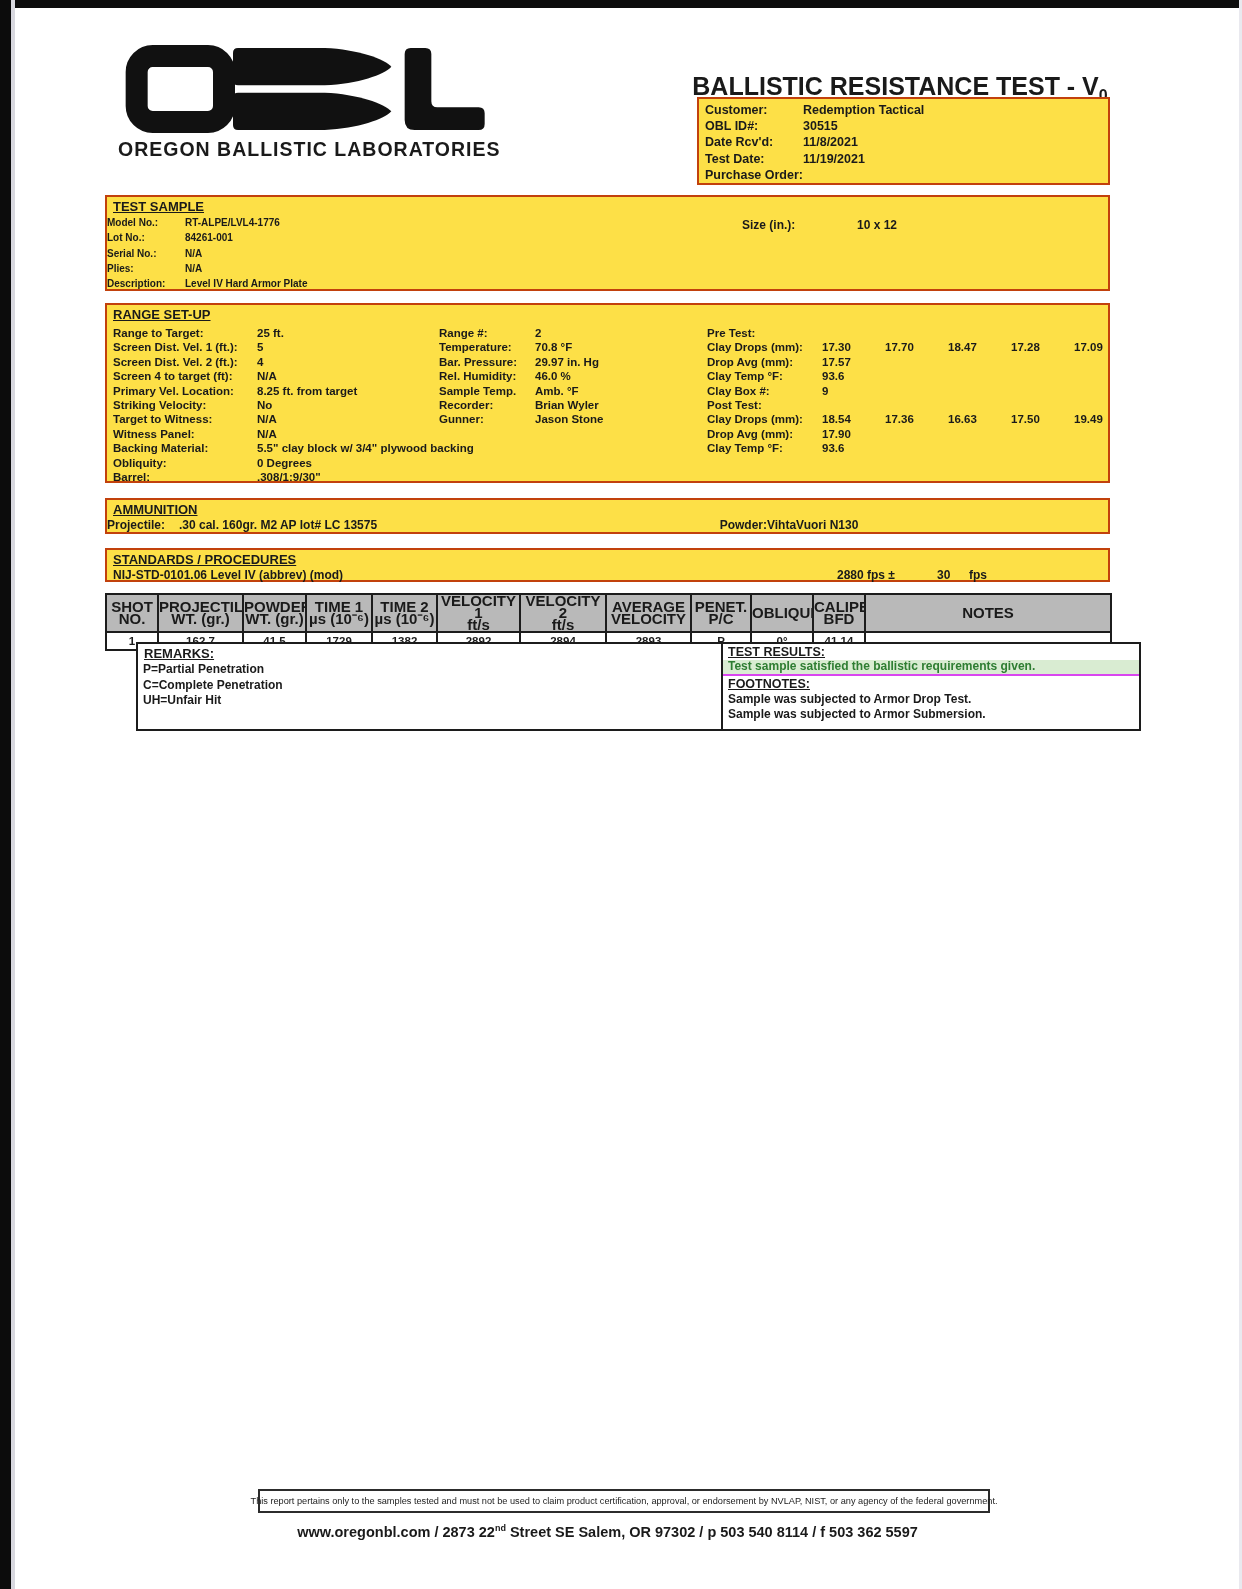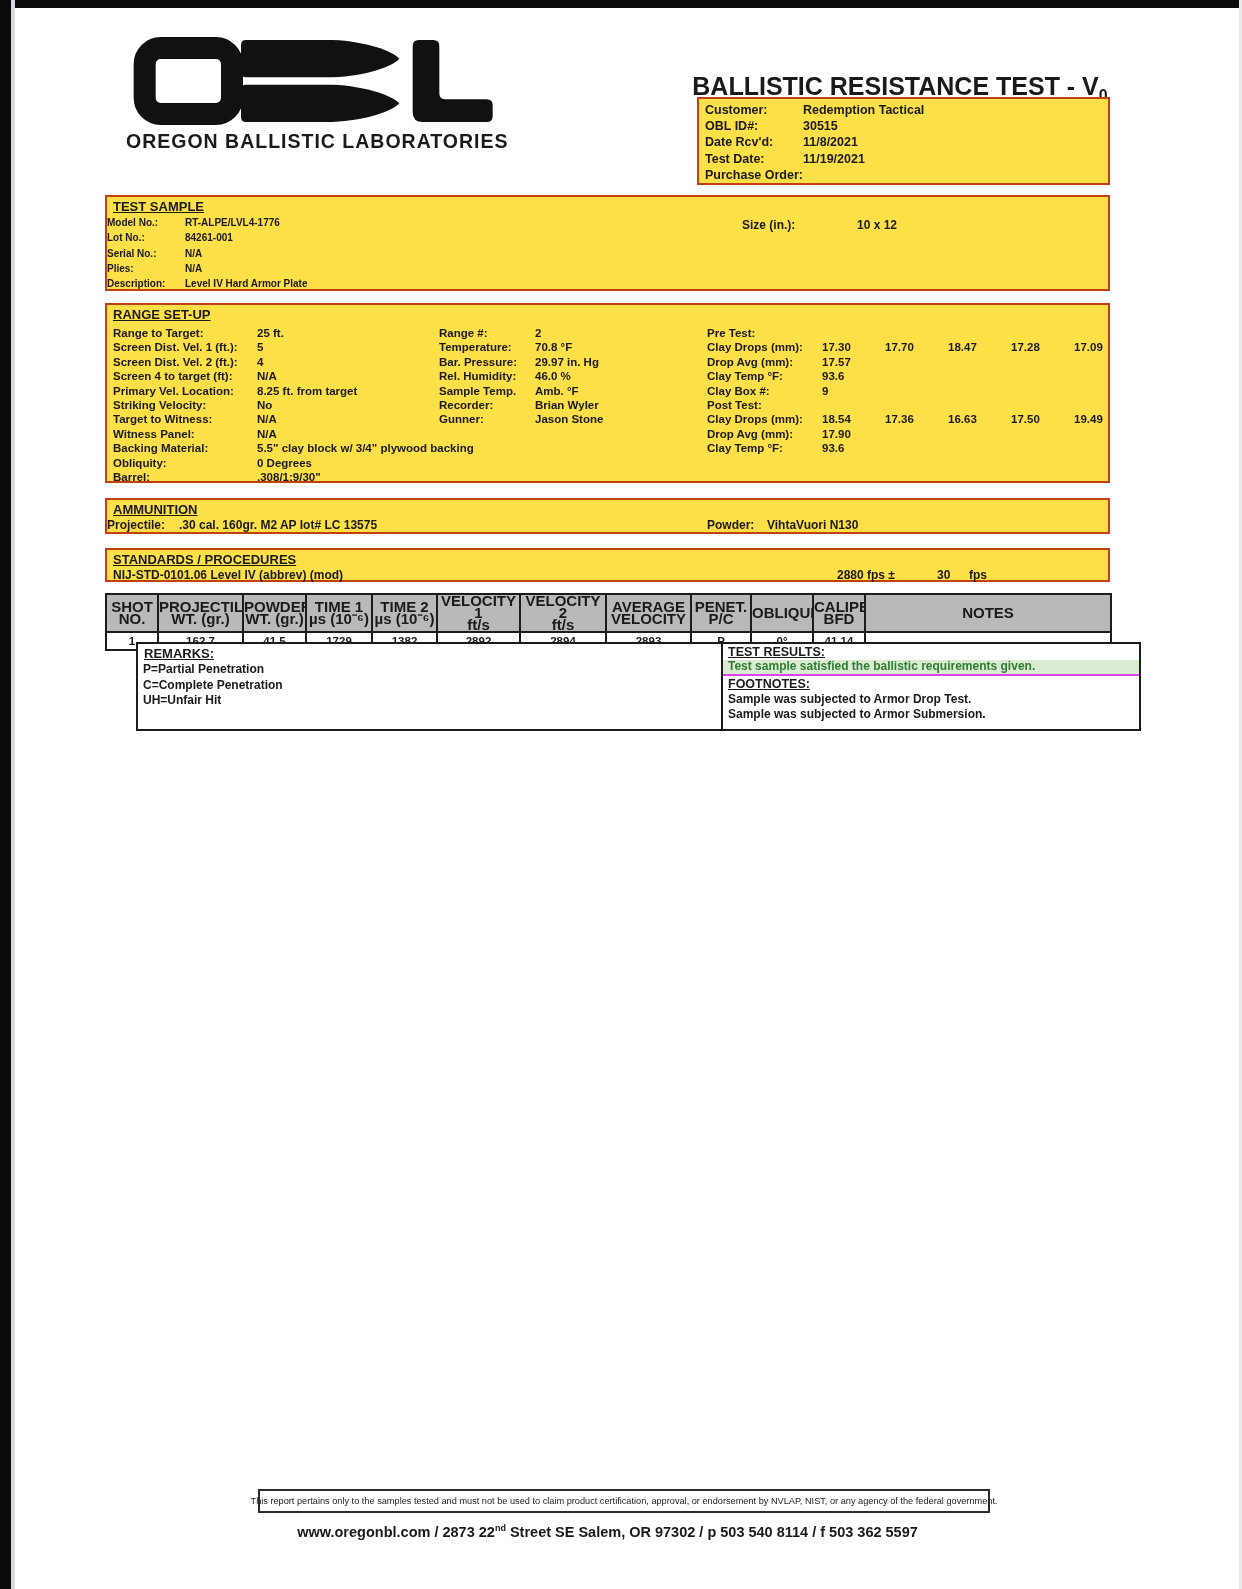--- a/index.html
+++ b/index.html
@@ -8,21 +8,21 @@
   .edge-top{position:absolute;top:0;left:0;width:100%;height:8px;background:#0c0c0c;}
   .edge-left{position:absolute;top:0;left:0;width:11px;height:100%;background:#0c0c0c;}
   .edge-left-gray{position:absolute;top:0;left:11px;width:4px;height:100%;background:#d8d8df;}
   .edge-right{position:absolute;top:0;right:0;width:3px;height:100%;background:#e9e9ef;}
 
   .graybox{position:absolute;background:#fde047;border:2px solid #c2410c;box-sizing:border-box;}
   .whitebox{position:absolute;background:#ffffff;border:2px solid #1c1c1c;box-sizing:border-box;margin-left:31px;}
   .sechead{font-weight:bold;text-decoration:underline;font-size:13px;padding:2px 0 1px 6px;white-space:nowrap;}
 
   
-  .logo{position:absolute;left:118px;top:36px;width:380px;margin-left:8px;}
+  .logo{position:absolute;left:118px;top:44px;width:380px;}
   .logo svg{display:block;margin:0 auto;}
   .logo-sub{margin-top:4px;text-align:center;font-weight:bold;font-size:19.5px;letter-spacing:1px;white-space:nowrap;}
 
   
   .title{position:absolute;left:690px;top:72px;width:420px;text-align:center;
          font-weight:bold;font-size:25px;white-space:nowrap;}
   .title sub{font-size:16px;}
 
   
   .custbox{left:697px;top:97px;width:413px;height:88px;padding-top:3px;}
@@ -45,21 +45,21 @@
   .rs-mid .lbl{width:96px;flex:none;}
   .rs-right{position:absolute;left:600px;top:21px;width:400px;}
   .rs-right .lbl{width:115px;flex:none;}
   .rs-right .dval{width:63px;flex:none;}
 
   
   .ammobox{left:105px;top:498px;width:1005px;height:36px;}
   .ammo-row{position:relative;display:flex;line-height:14.5px;font-size:12px;font-weight:bold;white-space:nowrap;}
   .ammo-row .lbl{width:72px;flex:none;}
   .ammo-powder{position:absolute;left:600px;top:0;display:flex;}
-  .ammo-powder .lbl{width:60px;flex:none;}
+  .ammo-powder .lbl{width:60px;flex:none;text-align:right;}
 
   
   .stdbox{left:105px;top:548px;width:1005px;height:34px;}
   .std-row{position:relative;display:flex;line-height:14px;font-size:12px;font-weight:bold;padding-left:6px;white-space:nowrap;}
   .std-req{position:absolute;left:600px;top:0;display:flex;}
   .std-req .lbl{width:130px;flex:none;margin-top:40px;}
   .std-req .v1{width:100px;flex:none;}
   .std-req .v2{width:32px;flex:none;text-align:left;}
 
   

